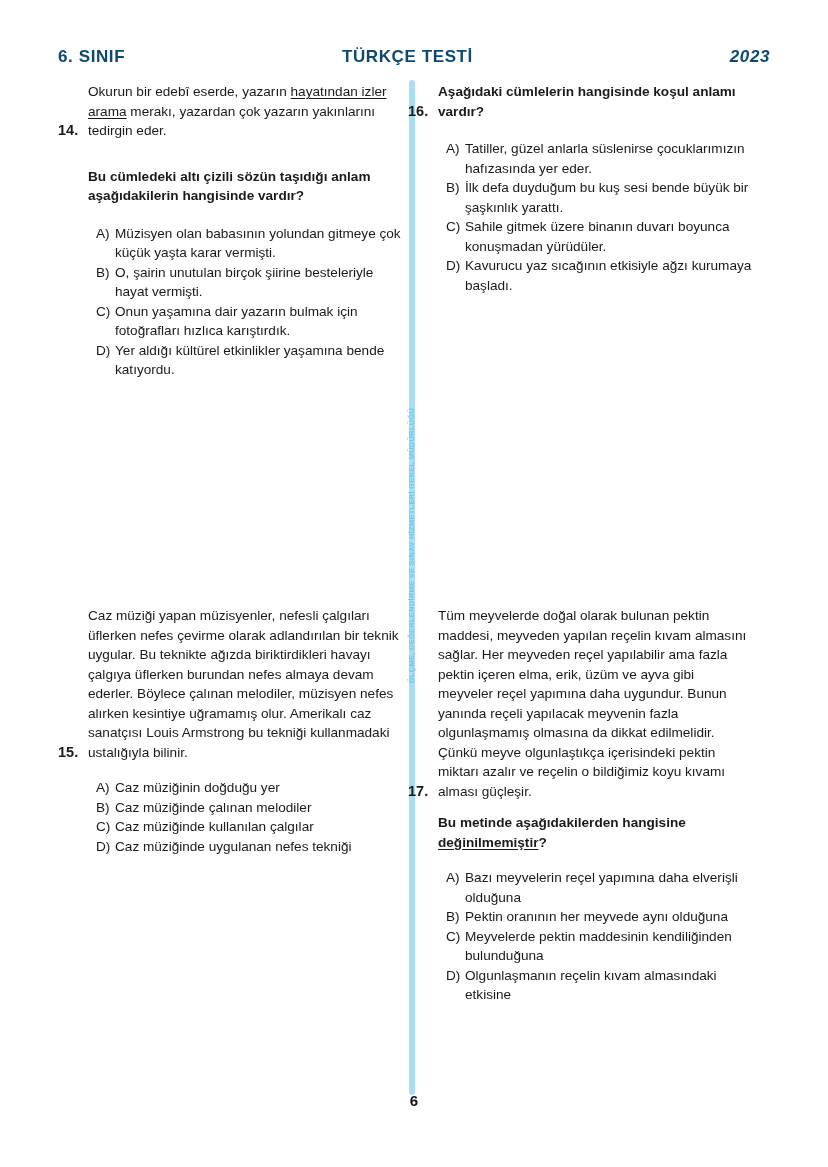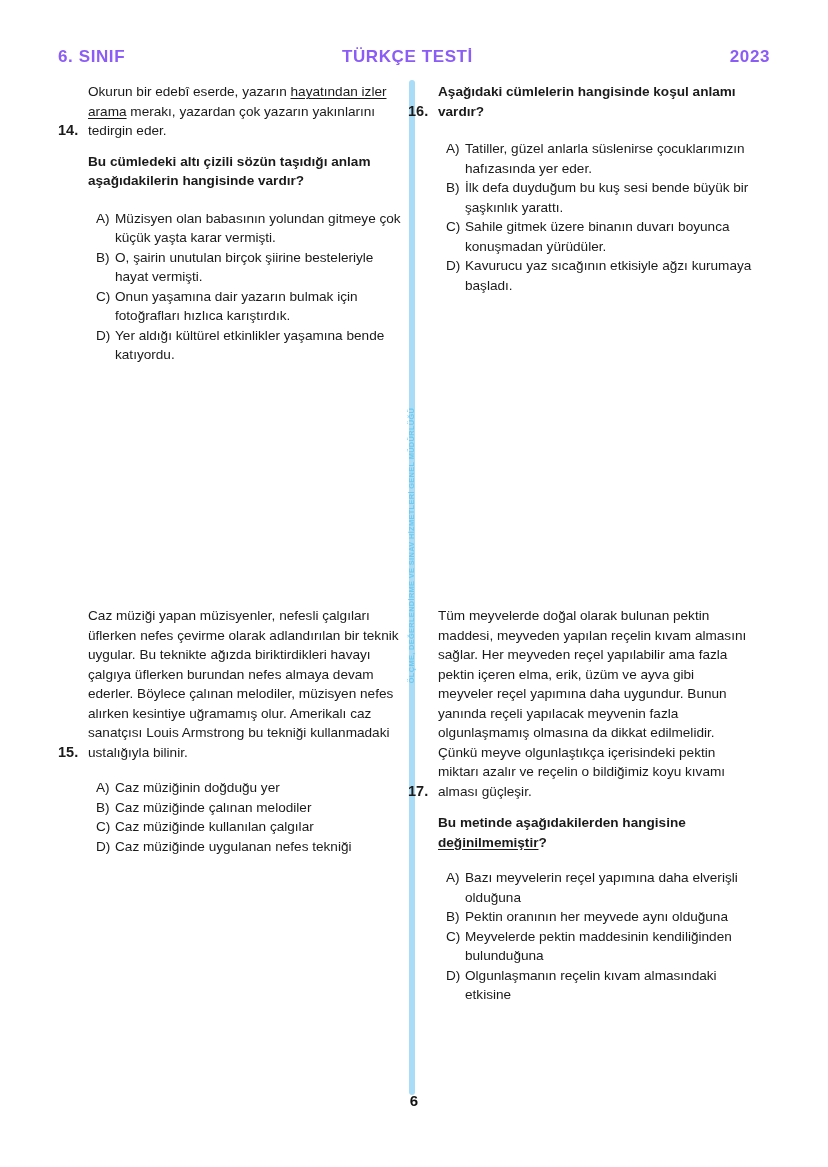--- a/index.html
+++ b/index.html
@@ -25,32 +25,32 @@
   
   .header {
     position: absolute;
     top: 44px;
     left: 58px;
     right: 58px;
     height: 26px;
     display: flex;
     align-items: center;
     justify-content: space-between;
-    color: #8b5cf6;
+    color: #0c4a6e;
     font-weight: bold;
     font-size: 17px;
     letter-spacing: 0.6px;
   }
   .header .grade { flex: 0 0 auto; }
   .header .subject {
     flex: 1 1 auto;
     text-align: center;
     margin-left: -40px;
   }
-  .header .year { flex: 0 0 auto; }
+  .header .year { flex: 0 0 auto; font-style: italic; }
 
   
   .divider {
     position: absolute;
     left: 409px;
     top: 80px;
     width: 6px;
     height: 1015px;
     background: #a8dcf7;
     border-radius: 3px;
@@ -109,21 +109,21 @@
     flex: 1 1 auto;
     font-size: 13.6px;
     line-height: 19.5px;
     text-align: left;
   }
   .q-body.bold { font-weight: bold; }
 
   .stem-para { margin: 0; }
 
   .prompt {
-    margin: 11px 0 0 30px;
+    margin: 26px 0 0 30px;
     font-weight: bold;
     font-size: 13.6px;
     line-height: 19.5px;
   }
   .prompt-tight { margin-top: 12px; }
 
   .uline { text-decoration: underline; text-underline-offset: 2px; }
 
   
   .options {

